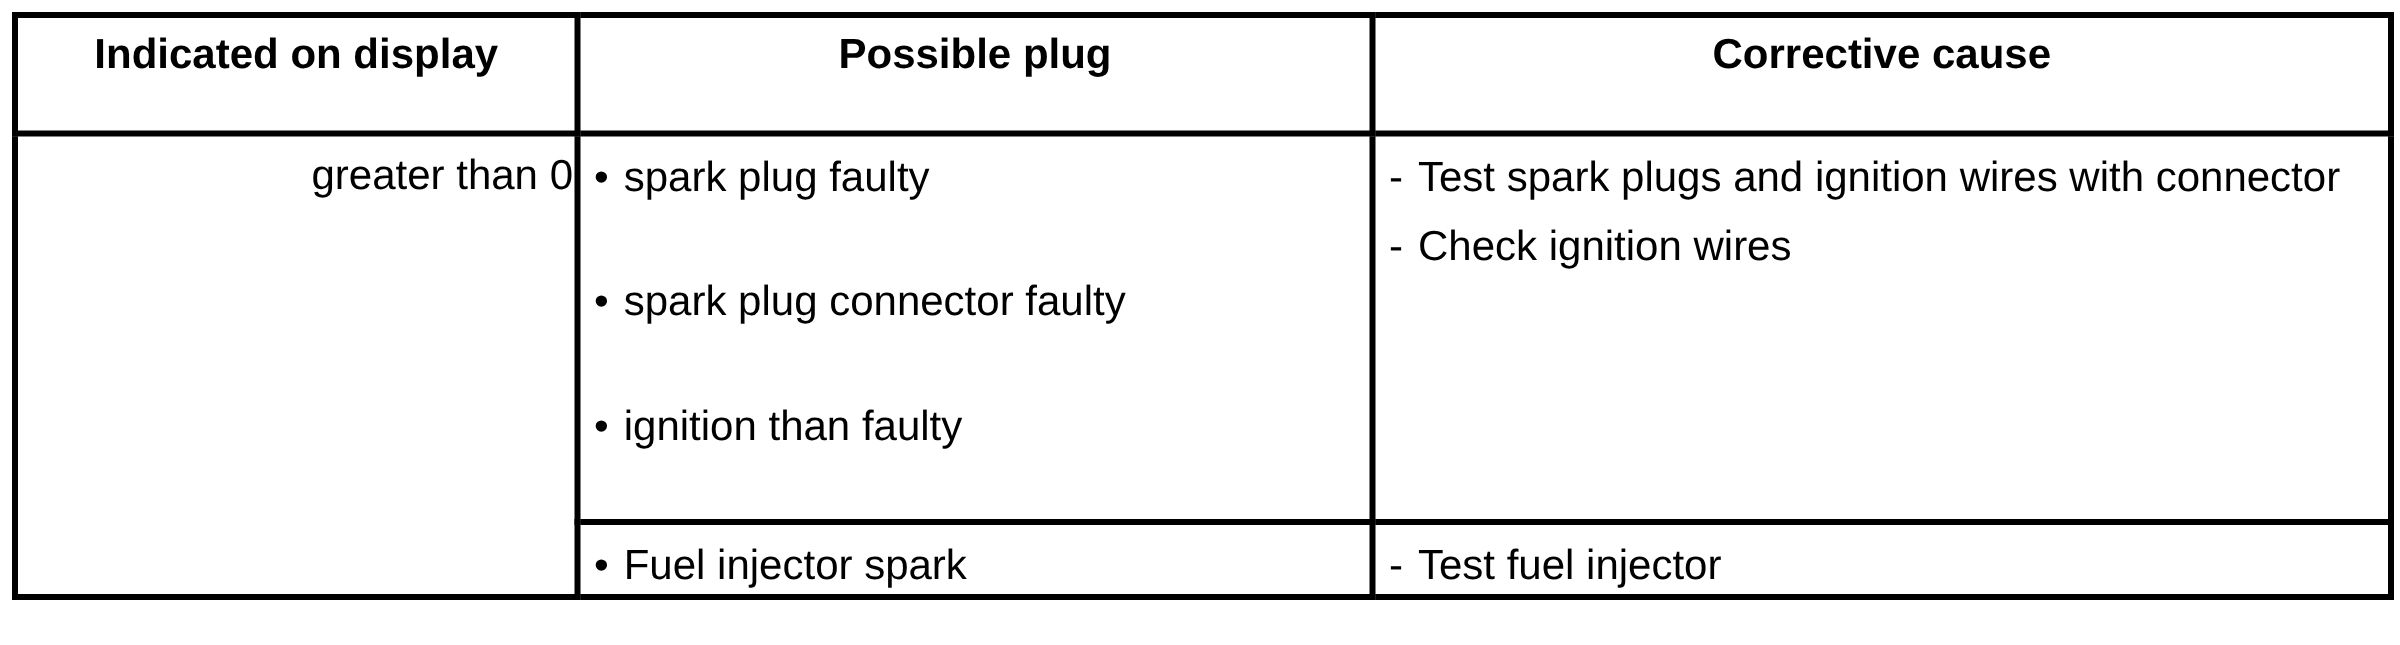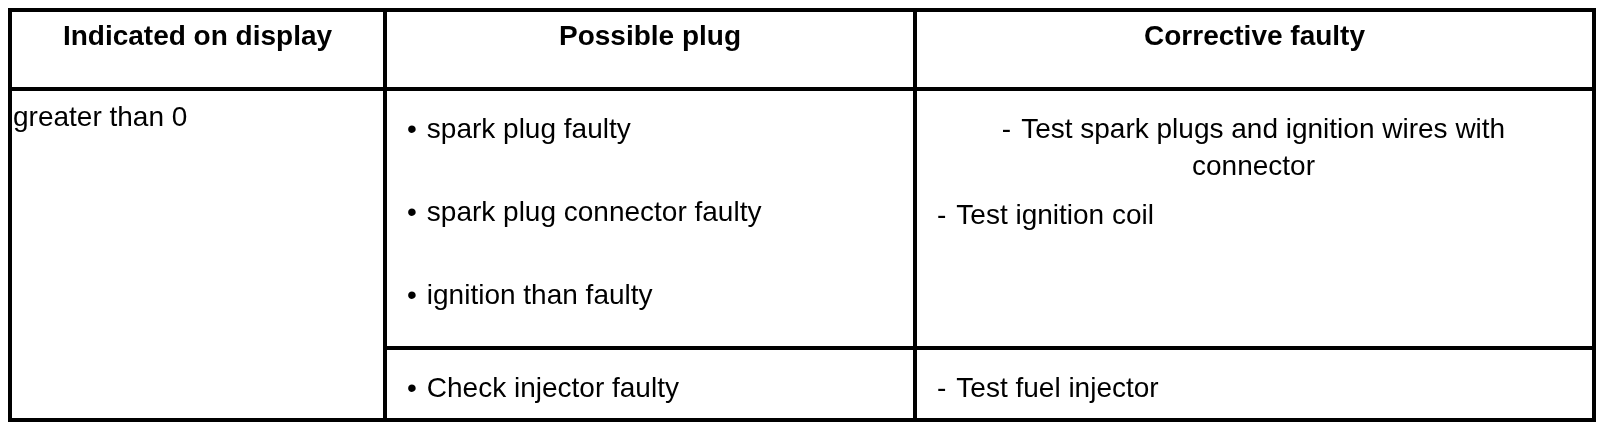--- a/index.html
+++ b/index.html
@@ -35,49 +35,49 @@
   tr.header-row th {
     height: 70px;
     font-weight: bold;
     text-align: center;
     padding: 5px 4px 0 4px;
   }
   tr.body-row-1 td {
     height: 248px;
   }
   td.cell-indicated {
-    text-align: left;
+    text-align: right;
     padding-top: 7px;
   }
   td.cell-causes,
   td.cell-actions {
     padding: 7px 10px 0 8px;
   }
   p.item {
-    margin: 12px;
+    margin: 1px;
     padding: 0;
   }
   p.gap-xl { margin-bottom: 46px; }
-  p.gap-sm { margin-bottom: 9px; text-align: center; }
+  p.gap-sm { margin-bottom: 9px; }
   span.prefix { margin-right: 10px; }
 </style>
 </head>
 <body>
 
 <table class="troubleshooting">
   <colgroup>
     <col style="width:375px">
     <col style="width:530px">
     <col style="width:679px">
   </colgroup>
   <tbody>
     <tr class="header-row">
       <th>Indicated on display</th>
       <th>Possible plug</th>
-      <th>Corrective faulty</th>
+      <th>Corrective cause</th>
     </tr>
 
     <tr class="body-row-1">
       <td class="cell-indicated" rowspan="2">
         <span>greater than 0</span>
       </td>
 
       <td class="cell-causes">
         <p class="item gap-xl">
           <span class="prefix">•</span><span>spark plug faulty</span>
@@ -88,29 +88,29 @@
         <p class="item">
           <span class="prefix">•</span><span>ignition than faulty</span>
         </p>
       </td>
 
       <td class="cell-actions">
         <p class="item gap-sm">
           <span class="prefix">-</span><span>Test spark plugs and ignition wires with connector</span>
         </p>
         <p class="item">
-          <span class="prefix">-</span><span>Test ignition coil</span>
+          <span class="prefix">-</span><span>Check ignition wires</span>
         </p>
       </td>
     </tr>
 
     <tr class="body-row-2">
       <td class="cell-causes">
         <p class="item">
-          <span class="prefix">•</span><span>Check injector faulty</span>
+          <span class="prefix">•</span><span>Fuel injector spark</span>
         </p>
       </td>
       <td class="cell-actions">
         <p class="item">
           <span class="prefix">-</span><span>Test fuel injector</span>
         </p>
       </td>
     </tr>
   </tbody>
 </table>

